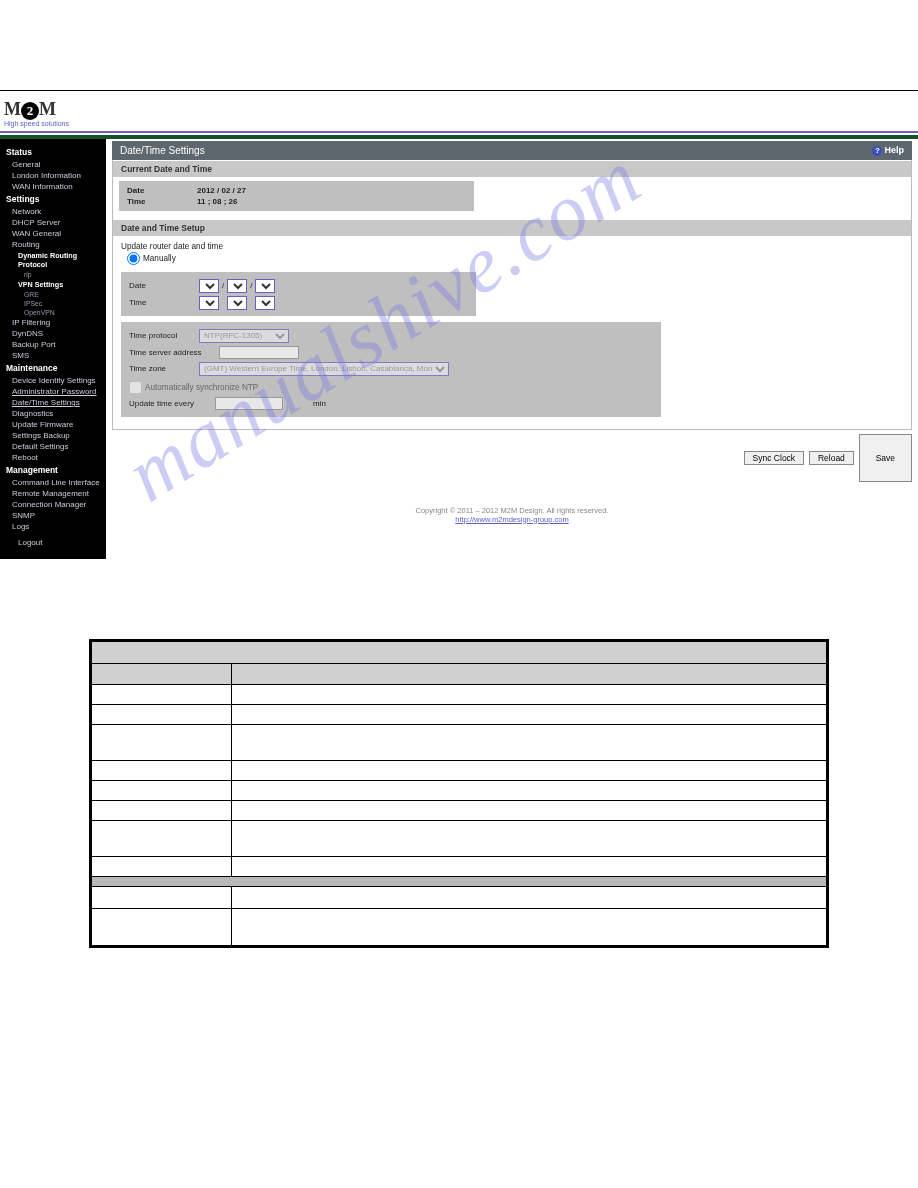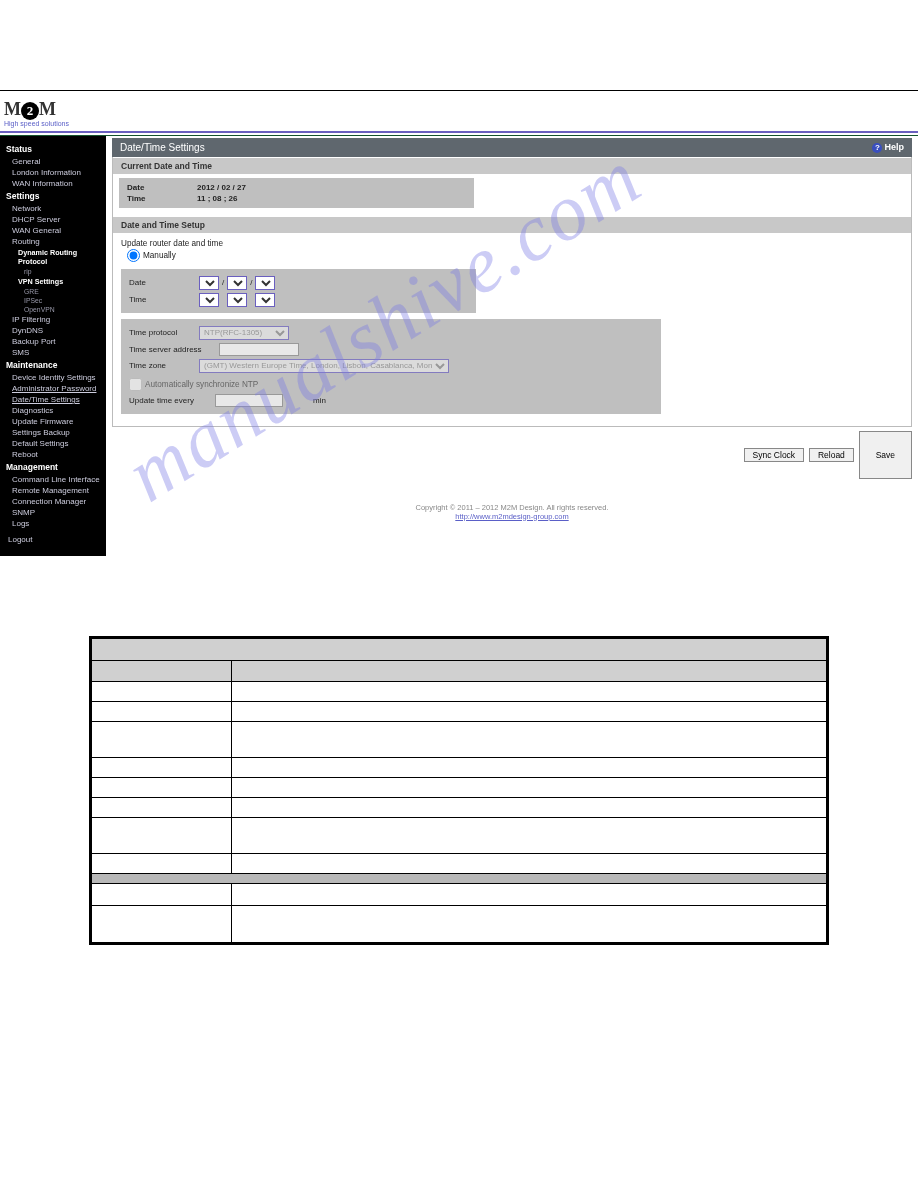--- a/index.html
+++ b/index.html
@@ -4,30 +4,30 @@
 <style>
   * { box-sizing: border-box; margin: 0; padding: 0; }
   body { font-family: Arial, sans-serif; font-size: 10px; background: #fff; width: 918px; margin: 0 auto; position: relative; }
   .page { padding: 0; }
   .top-rule { border-top: 1px solid #000; margin: 90px 0 8px 0; }
   .logo { margin: 8px 12px 4px 4px; }
   .logo-img { font-family: Georgia, serif; font-weight: bold; font-size: 18px; color: #333; }
   .logo-img .circled { display: inline-block; width: 18px; height: 18px; background: #000; color: #fff; border-radius: 50%; text-align: center; line-height: 18px; font-size: 13px; vertical-align: middle; }
   .logo-sub { font-size: 7px; color: #5a5fc7; }
   .purple-bar { height: 2px; background: #6a5fbf; margin-bottom: 2px; }
-  .app-frame { display: flex; border-top: 1px solid #14532d; }
+  .app-frame { display: flex; border-top: 4px solid #14532d; }
   
   .sidebar { width: 106px; background: #000; color: #fff; font-size: 8px; padding: 6px 0 12px 0; }
   .sidebar .section { font-weight: bold; color: #fff; padding: 2px 6px; font-size: 8.5px; }
   .sidebar .item { color: #ccd; padding: 1px 0 1px 12px; cursor: pointer; }
   .sidebar .item.sub { padding-left: 18px; font-size: 7.2px; color: #aab; }
   .sidebar .item.subsub { padding-left: 24px; font-size: 6.8px; color: #99a; }
   .sidebar .item.active { text-decoration: underline; }
   .sidebar .item.sub.bold { font-weight: bold; color: #fff; }
-  .sidebar .logout { padding: 6px 6px 0 8px; color: #ccd; }
+  .sidebar .logout { padding: 6px 6px 0 18px; color: #ccd; }
   
   .main { flex: 1; padding: 2px 6px; }
   .panel-header { background: #5f676e; color: #fff; padding: 4px 8px; font-size: 10px; display: flex; justify-content: space-between; align-items: center; }
   .help { font-size: 9px; font-weight: bold; }
   .help-icon { display: inline-block; width: 10px; height: 10px; background: #3a4fbf; border-radius: 50%; color: #fff; text-align: center; line-height: 10px; font-size: 8px; margin-right: 2px; }
   .subheader { background: #c8c8c8; color: #333; font-weight: bold; font-size: 8.5px; padding: 3px 8px; border-top: 1px solid #fff; }
   .info-table { background: #bfbfbf; margin: 4px 6px 8px 6px; width: 355px; padding: 4px 8px; }
   .info-table .row { display: flex; padding: 1px 0; }
   .info-table .lbl { width: 70px; font-weight: bold; font-size: 8px; color: #222; }
   .info-table .val { font-size: 8px; font-weight: bold; color: #222; }

